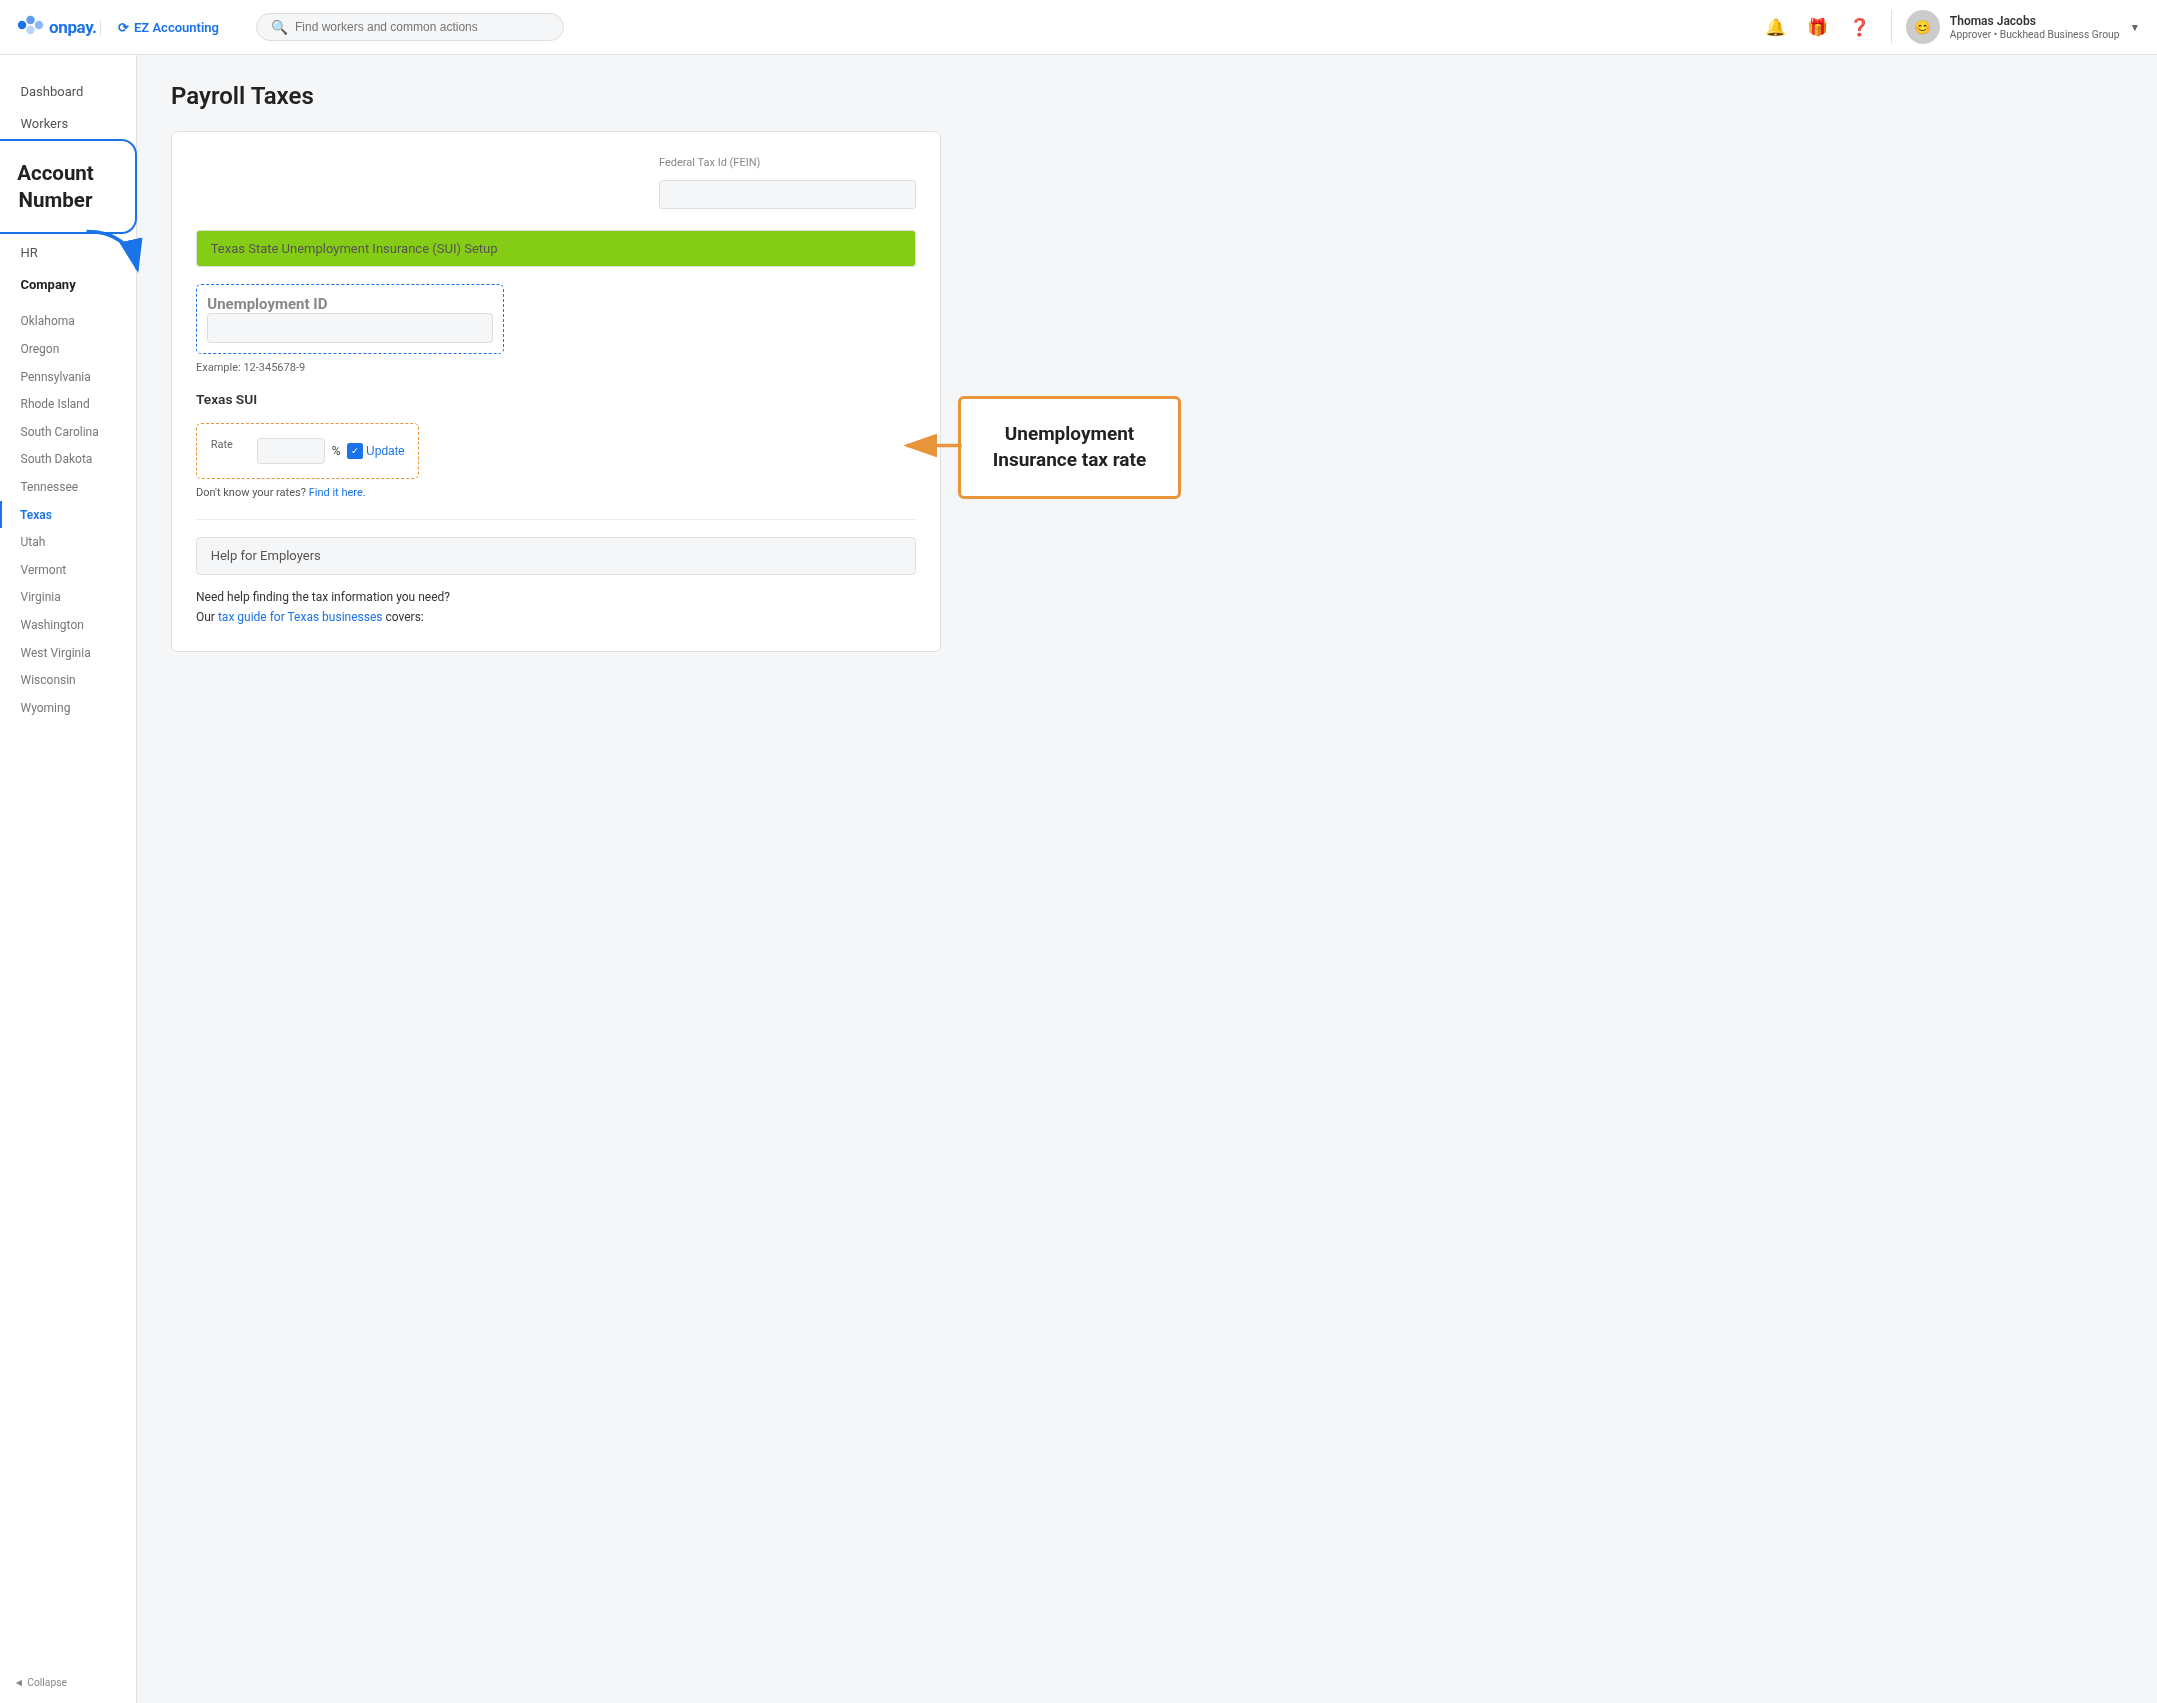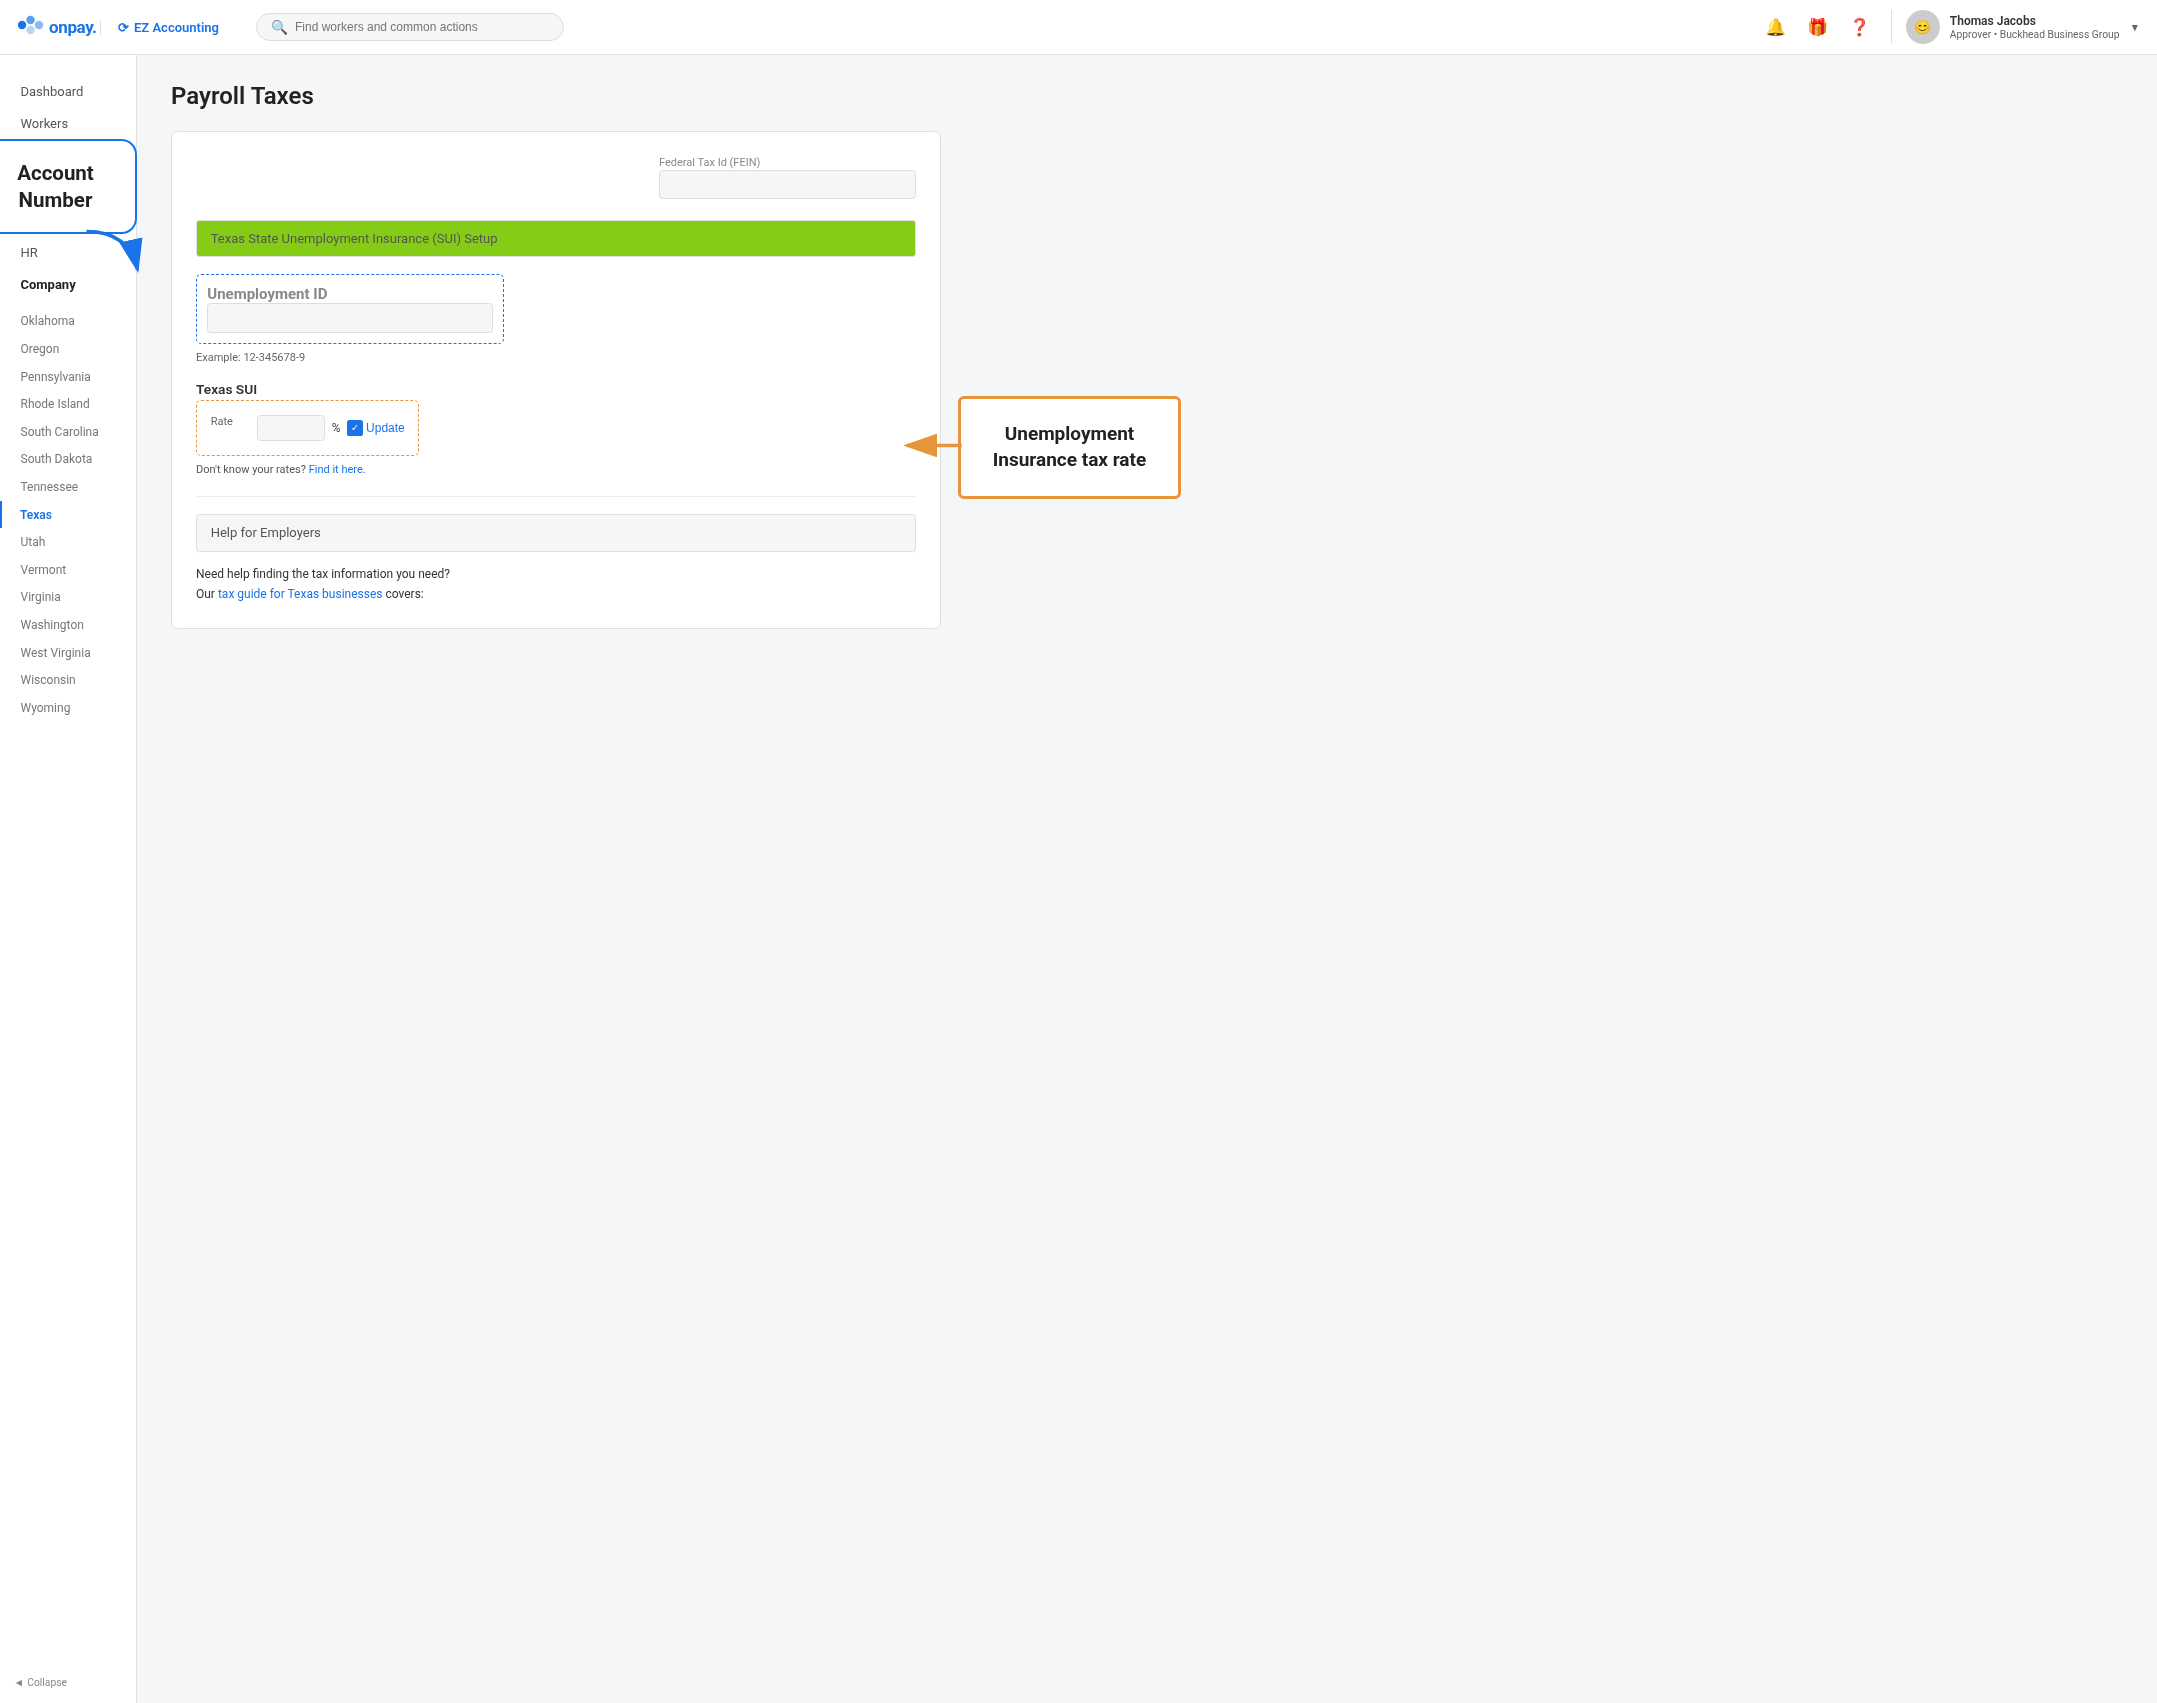--- a/index.html
+++ b/index.html
@@ -52,21 +52,21 @@
     }
     .state-item.active { color: #1a73e8; font-weight: 600; border-left: 2.6px solid #1a73e8; padding-left: 18px; }
 
     
     .main { margin-left: 137px; padding: 27px 34px; flex: 1; }
     .page-title { font-size: 24px; font-weight: 600; color: #222; margin-bottom: 20.5px; }
 
     
     .card { background: #fff; border: 0.9px solid #e0e0e0; border-radius: 6.8px; padding: 24px; max-width: 770px; position: relative; }
     .federal-tax-row { display: flex; justify-content: flex-end; margin-bottom: 20.5px; }
-    .form-field { display: flex; flex-direction: column; gap: 1px; min-width: 240px; }
+    .form-field { display: flex; flex-direction: column; gap: 11px; min-width: 240px; }
     .form-label { font-size: 11px; color: #888; }
     .form-input {
       border: 0.9px solid #ddd; border-radius: 3.4px; padding: 6.8px 10.3px;
       font-size: 12px; background: #f5f6f8; outline: none; width: 100%;
     }
 
     
     .section-header {
       background: #84cc16; border: 0.9px solid #e0e0e0; border-radius: 3.4px;
       padding: 10.3px 13.7px; font-size: 13px; color: #555; margin-bottom: 17px;
@@ -77,21 +77,21 @@
     .unemployment-id-field {
       border: 1.7px dashed #1a73e8; border-radius: 5.1px; padding: 10.3px;
       width: 308px; margin-bottom: 6.8px;
     }
     .unemployment-id-input {
       border: 0.9px solid #ddd; border-radius: 3.4px; padding: 6.8px 10.3px;
       font-size: 12px; background: #f5f6f8; outline: none; width: 100%;
     }
     .example-text { font-size: 11px; color: #666; margin-bottom: 17px; }
 
-    .texas-sui-title { font-size: 13.7px; font-weight: 600; color: #333; margin-bottom: 3px; }
+    .texas-sui-title { font-size: 13.7px; font-weight: 600; color: #333; margin-bottom: 16px; }
     .rate-box {
       border: 1.7px dashed #e8943a; border-radius: 5.1px; padding: 13.7px;
       display: inline-flex; flex-direction: row; gap: 24px; min-width: 171px; margin-bottom: 6.8px;
     }
     .rate-label { font-size: 11px; color: #666; }
     .rate-input-row { display: flex; align-items: center; gap: 6.8px; }
     .rate-input {
       border: 0.9px solid #ddd; border-radius: 3.4px; padding: 5.1px 8.6px;
       font-size: 12px; background: #f5f6f8; outline: none; width: 68px;
     }

